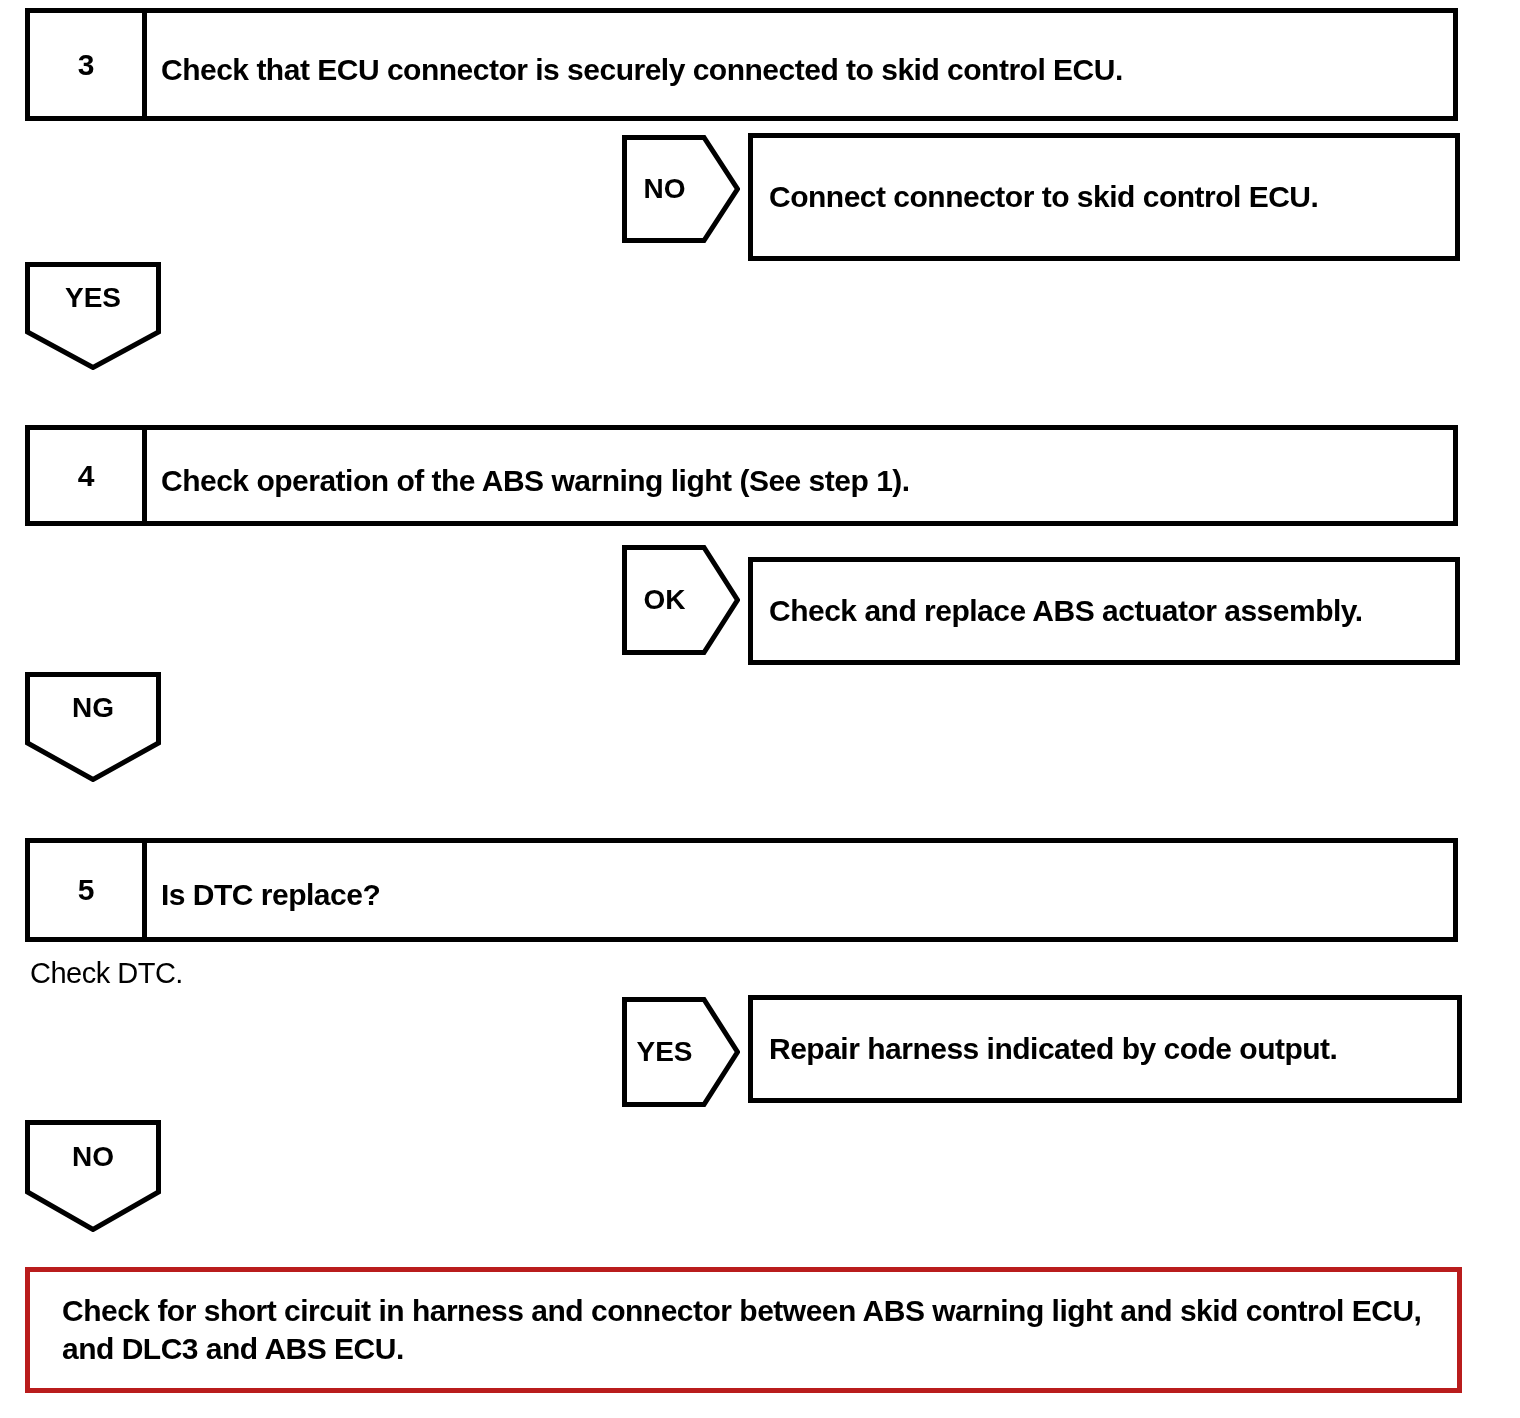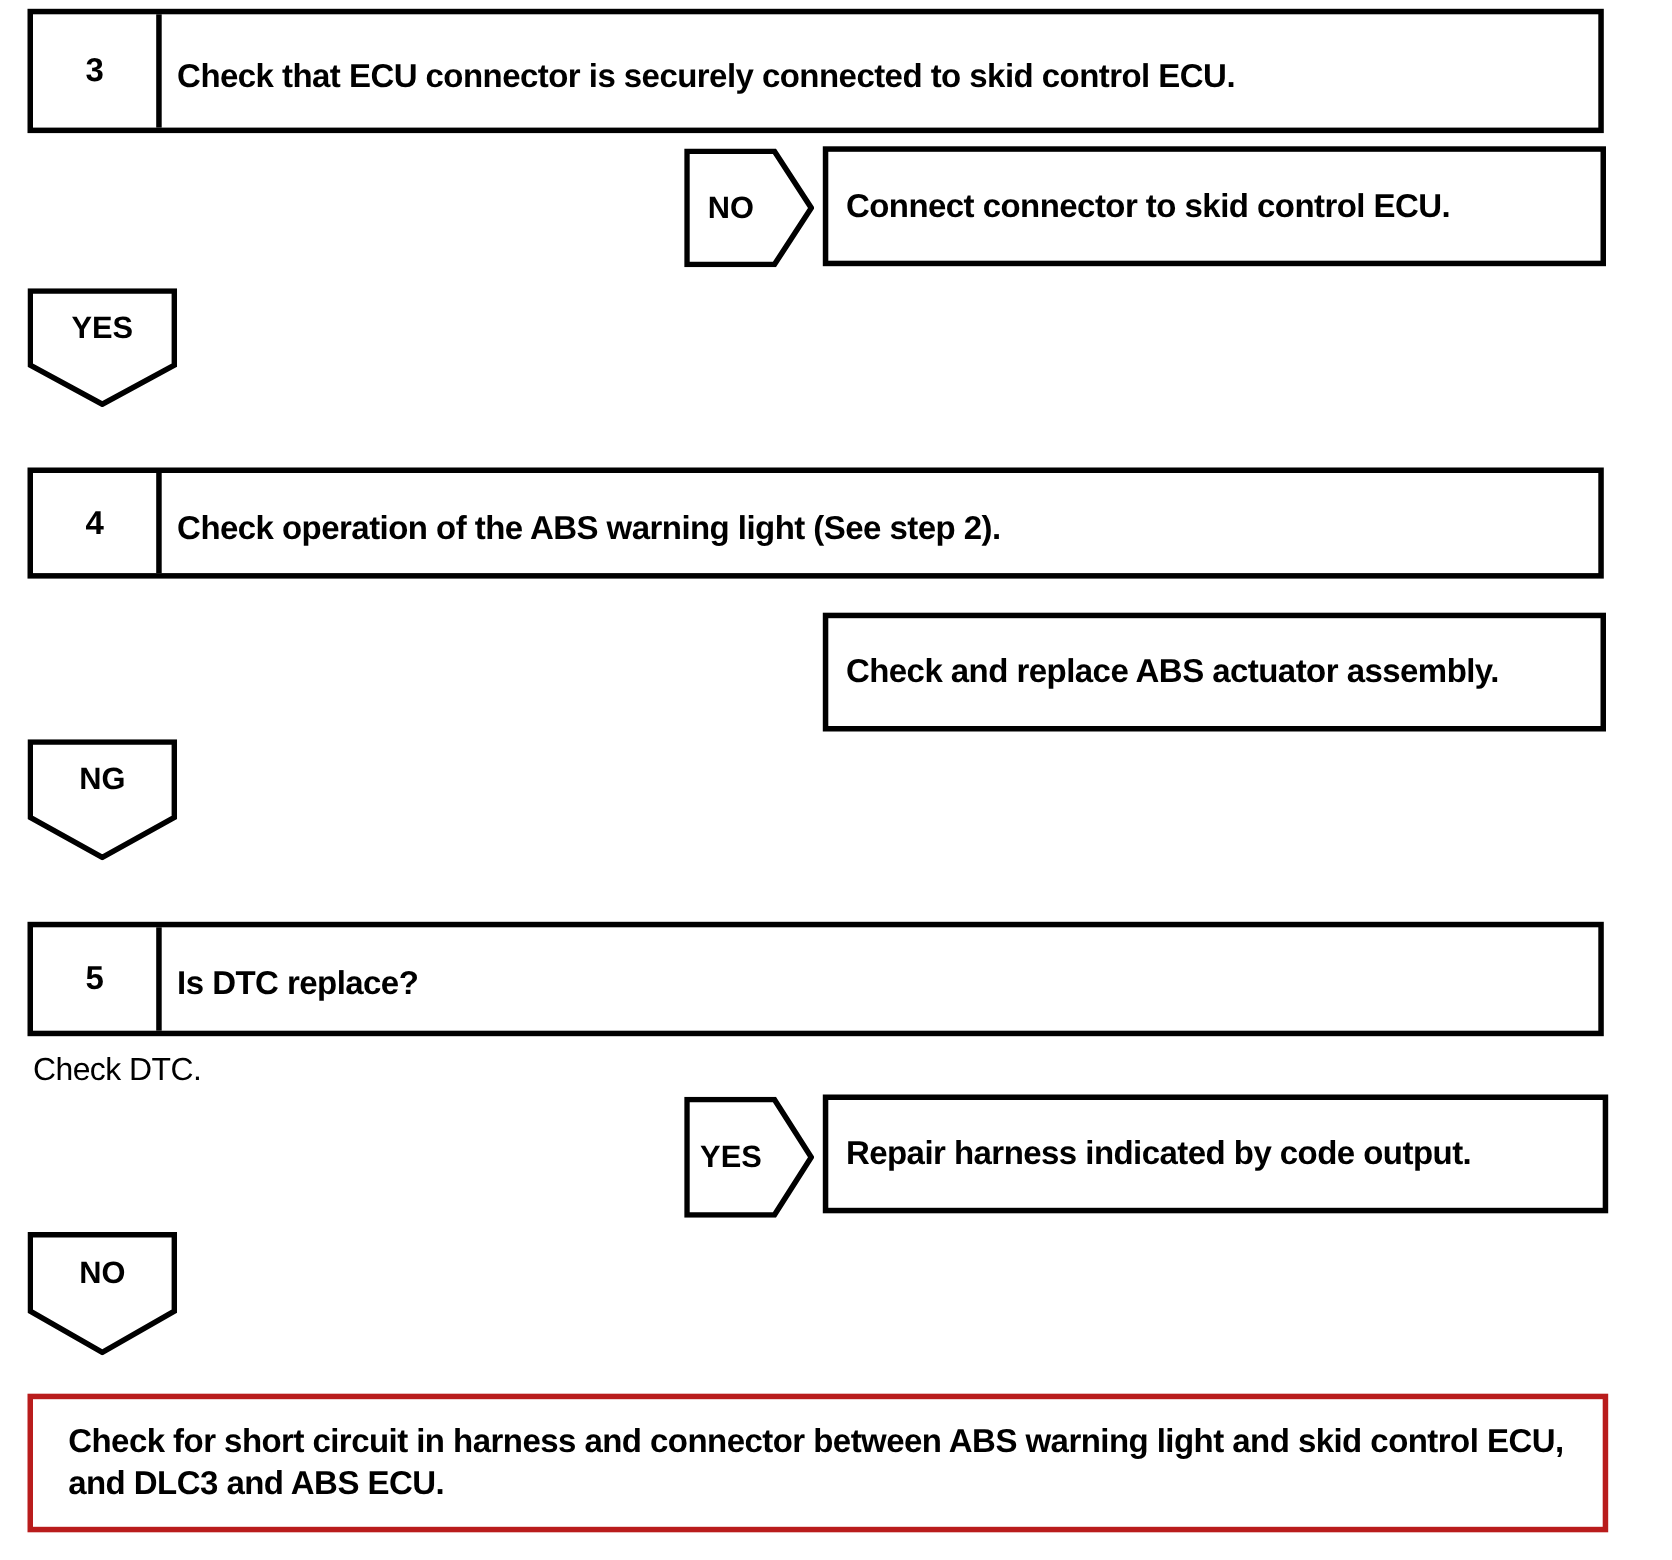--- a/index.html
+++ b/index.html
@@ -112,36 +112,42 @@
     <div class="step-text">Check that ECU connector is securely connected to skid control ECU.</div>
   </div>
 
   <div class="pent pent-right abs" style="left:622px; top:135px; width:118px; height:108px;">
     <svg viewBox="0 0 118 108" preserveAspectRatio="none">
       <polygon points="2.5,2.5 82,2.5 115.5,54 82,105.5 2.5,105.5" fill="#ffffff" stroke="#000000" stroke-width="5"></polygon>
     </svg>
     <div class="lbl">NO</div>
   </div>
 
-  <div class="action-box abs" style="left:748px; top:133px; width:712px; height:109px;">
+  <div class="action-box abs" style="left:748px; top:133px; width:712px; height:128px;">
     <span>Connect connector to skid control ECU.</span>
   </div>
 
   <div class="pent pent-down abs" style="left:25px; top:262px; width:136px; height:108px;">
     <svg viewBox="0 0 136 108" preserveAspectRatio="none">
       <polygon points="2.5,2.5 133.5,2.5 133.5,70 68,105.5 2.5,70" fill="#ffffff" stroke="#000000" stroke-width="5"></polygon>
     </svg>
     <div class="lbl">YES</div>
   </div>
 
   <div class="step-box abs" style="left:25px; top:425px; width:1433px; height:101px;">
     <div class="step-num">4</div>
-    <div class="step-text">Check operation of the ABS warning light (See step 2).</div>
+    <div class="step-text">Check operation of the ABS warning light (See step 1).</div>
   </div>
 
+  <div class="pent pent-right abs" style="left:622px; top:545px; width:118px; height:110px;">
+    <svg viewBox="0 0 118 110" preserveAspectRatio="none">
+      <polygon points="2.5,2.5 82,2.5 115.5,55 82,107.5 2.5,107.5" fill="#ffffff" stroke="#000000" stroke-width="5"></polygon>
+    </svg>
+    <div class="lbl">OK</div>
+  </div>
 
   <div class="action-box abs" style="left:748px; top:557px; width:712px; height:108px;">
     <span>Check and replace ABS actuator assembly.</span>
   </div>
 
   <div class="pent pent-down abs" style="left:25px; top:672px; width:136px; height:110px;">
     <svg viewBox="0 0 136 110" preserveAspectRatio="none">
       <polygon points="2.5,2.5 133.5,2.5 133.5,71 68,107.5 2.5,71" fill="#ffffff" stroke="#000000" stroke-width="5"></polygon>
     </svg>
     <div class="lbl">NG</div>

